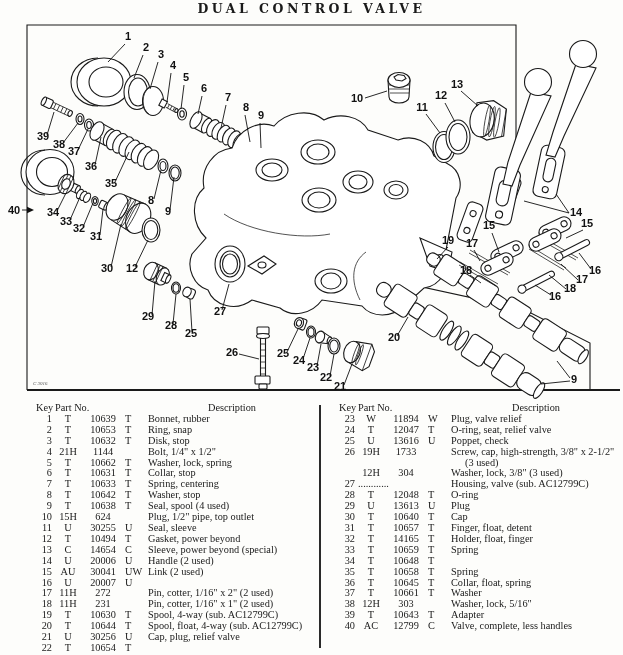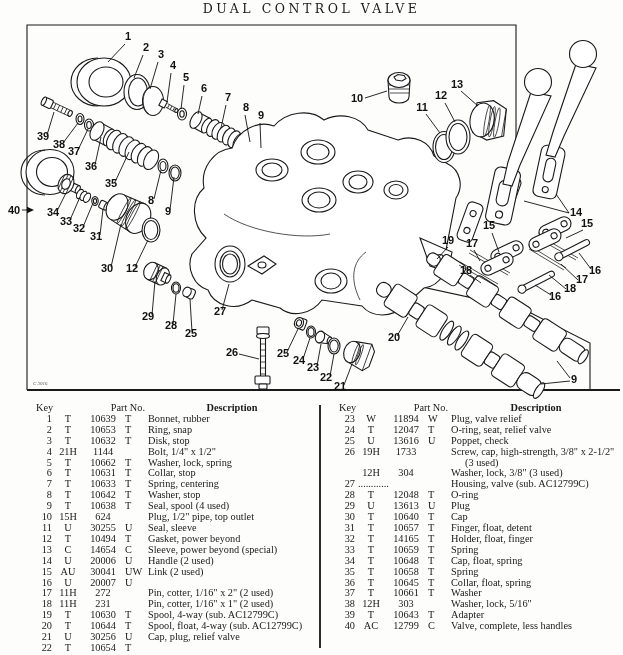--- a/index.html
+++ b/index.html
@@ -1,38 +1,38 @@
 <!DOCTYPE html>
 <html><head>
 <meta charset="utf-8">
 <style>
   html,body{margin:0;padding:0;background:#f7f6f2;}
   #page{position:relative;width:623px;height:655px;background:#fdfdfb;overflow:hidden;
         font-family:"Liberation Serif",serif;color:#1a1a1a;}
   #title{position:absolute;top:1px;left:0;width:623px;text-align:center;
-         font-family:"DejaVu Serif",serif;font-weight:normal;font-size:12.5px;
+         font-family:"DejaVu Serif",serif;font-weight:bold;font-size:12.5px;
          letter-spacing:3.5px;}
   #art{position:absolute;top:0;left:0;}
   .ln{fill:none;stroke:#1a1a1a;stroke-width:1.1;}
   .pt{fill:#ffffff;stroke:#1a1a1a;stroke-width:1.1;}
   .thin{stroke-width:0.75;}
   .thick{stroke-width:2.2;}
   .callout{font:bold 11px "Liberation Sans",sans-serif;fill:#111;text-anchor:middle;}
   .leader{stroke:#111;stroke-width:0.9;fill:none;}
   .plate{font:italic 5px "Liberation Serif",serif;fill:#555;}
   
   .ptable{position:absolute;top:403px;font-size:10.3px;line-height:10.9px;}
   #tleft{left:30px;width:286px;}
   #tright{left:333px;width:288px;}
   #divider{position:absolute;left:319px;top:405px;width:2px;height:243px;background:#2a2a2a;}
   .trow{display:grid;grid-template-columns:22px 26px 38px 20px 1fr;column-gap:3px;}
   .thead{font-weight:normal;}
   .thead .hkey{text-align:left;padding-left:6px;}
-  .thead .hpart{grid-column:2/5;text-align:right;}
-  .thead .hdesc{text-align:center;font-weight:bold;}
+  .thead .hpart{grid-column:2/5;text-align:left;}
+  .thead .hdesc{text-align:center;}
   .ckey{text-align:right;}
   .cpre{text-align:center;white-space:nowrap;overflow:visible;}
   .cnum{text-align:center;}
   .csuf{text-align:left;}
   .desc{white-space:nowrap;overflow:hidden;}
   .desc.wrap{white-space:normal;padding-left:14px;text-indent:-14px;}
 </style>
 </head>
 <body>
 
@@ -764,21 +764,20 @@
           <div class="cnum">10659</div>
           <div class="csuf">T</div>
           <div class="desc">Spring</div>
         </div>
 
         <div class="trow">
           <div class="ckey">34</div>
           <div class="cpre">T</div>
           <div class="cnum">10648</div>
           <div class="csuf">T</div>
-          <div class="desc">Cap, float, spring</div>
         </div>
 
         <div class="trow">
           <div class="ckey">35</div>
           <div class="cpre">T</div>
           <div class="cnum">10658</div>
           <div class="csuf">T</div>
           <div class="desc">Spring</div>
         </div>
 

